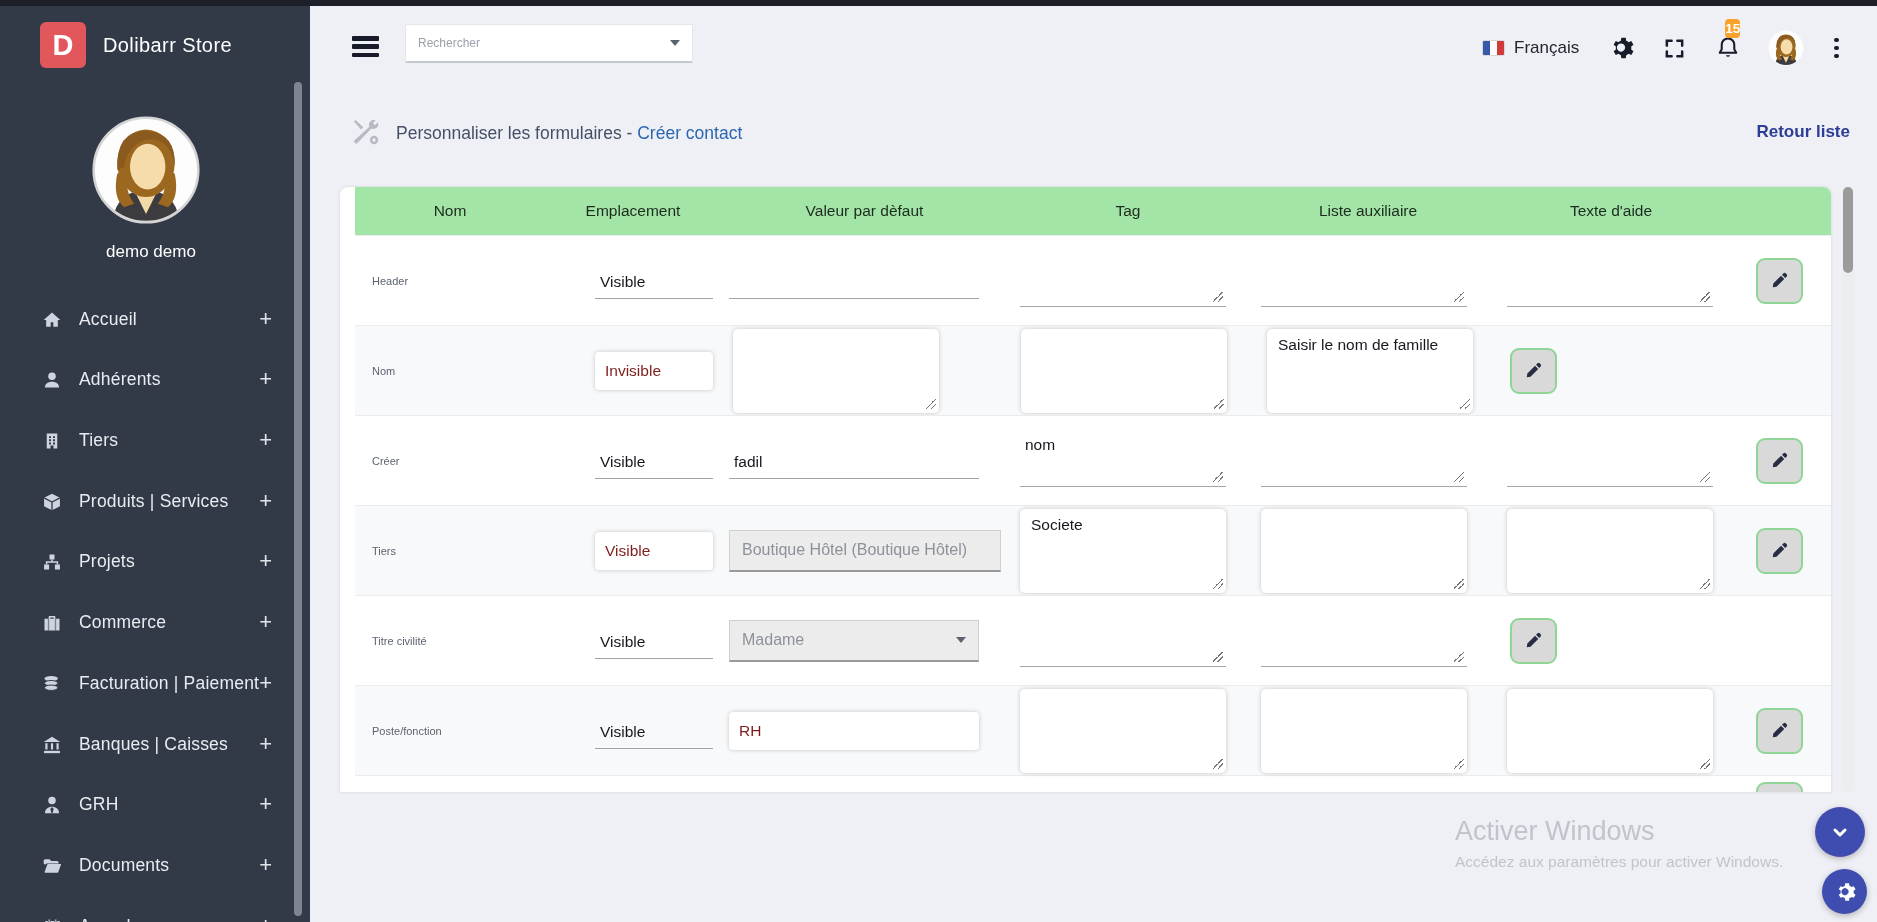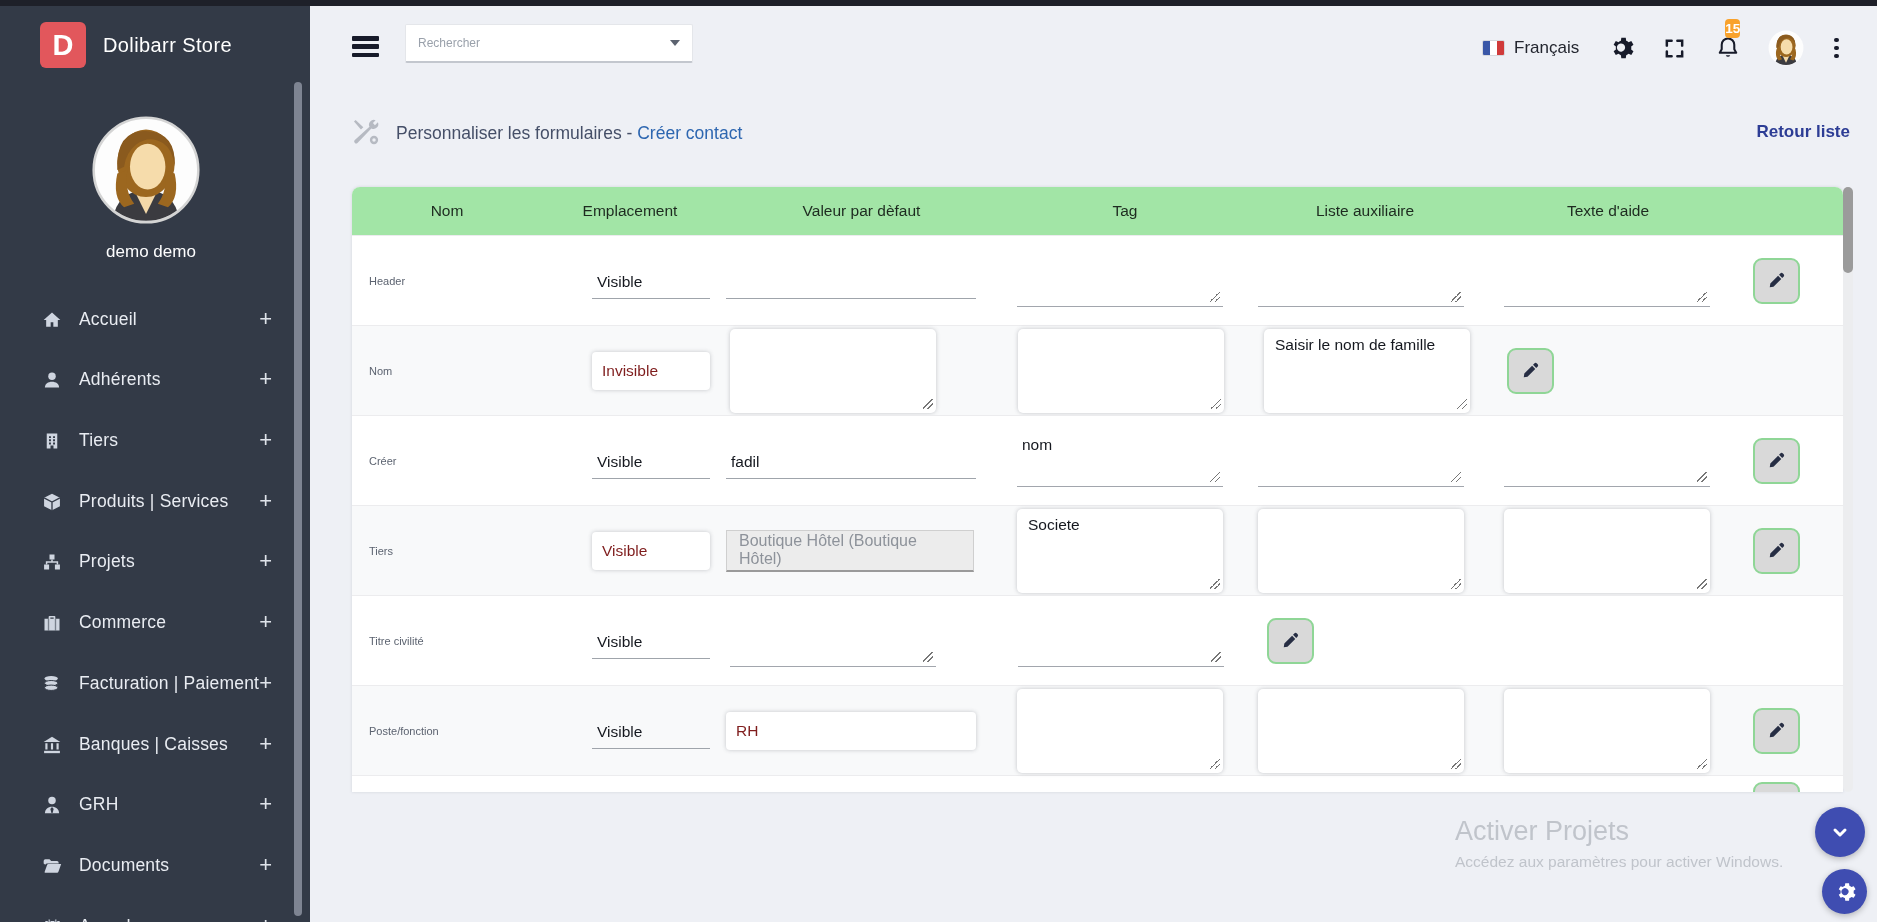--- a/index.html
+++ b/index.html
@@ -42,34 +42,34 @@
   .kebab { margin-left:26px; display:flex; flex-direction:column; gap:3.5px; cursor:pointer; padding:2px 4px;}
   .kebab div { width:4.5px; height:4.5px; border-radius:50%; background:#171b2a; }
 
   
   .tools-ico { position:absolute; left:350px; top:116px; }
   .page-title { position:absolute; left:396px; top:123px; font-size:17.5px; color:#454f68; }
   .page-title a { color:#2d66b0; text-decoration:none; cursor:pointer; }
   .back-link { position:absolute; right:27px; top:122px; font-size:17px; font-weight:bold; color:#2d3d95; text-decoration:none; cursor:pointer; }
 
   
-  .tbl { position:absolute; left:352px; top:187px; width:1491px; height:605px; background:#fff; border-radius:8px 8px 0 0; overflow:hidden; box-shadow:0 0 3px rgba(120,125,140,.25); }
+  .tbl { position:absolute; left:340px; top:187px; width:1491px; height:605px; background:#fff; border-radius:8px 8px 0 0; overflow:hidden; box-shadow:0 0 3px rgba(120,125,140,.25);padding-left:15px; }
   .grid { display:grid; grid-template-columns:190px 176px 287px 240px 240px 246px 112px; }
   .thead { height:48px; background:#a2e5a6; align-items:center; }
   .thead div { text-align:center; font-size:15.5px; color:#1e2b20; }
   .row { height:90px; align-items:center; position:relative; background:#fff; }
   .row.alt { background:#f8f9fa; }
   .row { border-top:1px solid #ececee; }
   .cell-name { padding-left:17px; font-size:11px; color:#5c6370; }
 
   .fld-u { width:118px; height:36px; margin-left:50px; border-bottom:1px solid #9fa4ab; display:flex; align-items:flex-end; padding:0 5px 7px 5px; font-size:15.5px; color:#15181f; }
   .fld-u.wide { width:250px; margin-left:8px; }
   .fld-b { width:118px; height:38px; margin-left:50px; background:#fff; border-radius:4px; box-shadow:0 0 4px rgba(60,64,75,.28); display:flex; align-items:center; padding:0 10px; font-size:15.5px; color:#7f1d1d; }
   .fld-b.wide { width:250px; margin-left:8px; }
-  .fld-dis { width:248px; height:42px; margin-left:8px; background:#ececec; border:1px solid #cfcfcf; border-bottom:2px solid #9a9a9a; display:flex; align-items:center; padding:0 12px; font-size:16px; color:#8d929a; }
+  .fld-dis { width:272px; height:42px; margin-left:8px; background:#ececec; border:1px solid #cfcfcf; border-bottom:2px solid #9a9a9a; display:flex; align-items:center; padding:0 12px; font-size:16px; color:#8d929a; }
   .fld-dis.sel { width:250px; justify-content:space-between; }
 
   .ta { position:relative; font-size:15.5px; color:#15181f; }
   .ta-u { width:206px; height:53px; border-bottom:1px solid #a2a6ad; padding:2px 5px; }
   .ta-b { width:206px; height:84px; background:#fff; border-radius:5px; box-shadow:0 0 4px rgba(60,64,75,.28); padding:7px 11px; }
   .ta::after { content:""; position:absolute; right:3px; bottom:4px; width:10px; height:10px;
     background:linear-gradient(135deg, transparent 0 45%, #777 45% 53%, transparent 53% 70%, #777 70% 78%, transparent 78%); }
   .c4 { margin-left:12px; } .c5 { margin-left:13px; } .c6 { margin-left:19px; }
 
   .edit-btn { width:47px; height:46px; margin-left:22px; background:#d9d9d9; border:2px solid #8fd696; border-radius:9px; display:flex; align-items:center; justify-content:center; cursor:pointer; }
@@ -387,20 +387,24 @@
           <svg width="19" height="19" viewBox="0 0 24 24" fill="#272e44">
             <path d="M16.8 3.2a2.3 2.3 0 0 1 3.3 0l.7.7a2.3 2.3 0 0 1 0 3.3l-1.6 1.6-4-4zM14 6 18 10 8.2 19.8 3.5 20.5 4.2 15.8z"></path>
           </svg>
         </div>
       </div>
   </div>
 
   <div class="grid row">
     <div class="cell-name">Titre civilité</div>
     <div class="fld-u">Visible</div>
+    <div class="fld-dis sel">
+      <span>Madame</span>
+      <span class="caret-down"></span>
+    </div>
     <div class="ta ta-u c4"></div>
     <div class="ta ta-u c5"></div>
     <div>
         <div class="edit-btn">
           <svg width="19" height="19" viewBox="0 0 24 24" fill="#272e44">
             <path d="M16.8 3.2a2.3 2.3 0 0 1 3.3 0l.7.7a2.3 2.3 0 0 1 0 3.3l-1.6 1.6-4-4zM14 6 18 10 8.2 19.8 3.5 20.5 4.2 15.8z"></path>
           </svg>
         </div>
       </div>
   </div>
@@ -432,21 +436,21 @@
         <div class="edit-btn"></div>
       </div>
   </div>
 </div>
 
 <div class="tbl-scroll">
     <div class="thumb"></div>
   </div>
 
 <div class="wm">
-  <div class="l1">Activer Projets</div>
+  <div class="l1">Activer Windows</div>
   <div class="l2">Accédez aux paramètres pour activer Windows.</div>
 </div>
 
 <div class="fab fab1">
   <svg width="24" height="24" viewBox="0 0 24 24" fill="none" stroke="#fff" stroke-width="3" stroke-linecap="round" stroke-linejoin="round">
       <path d="M7 10l5 5 5-5"></path>
     </svg>
 </div>
 <div class="fab fab2">
   <svg width="22" height="22" viewBox="0 0 24 24" fill="#fff">

